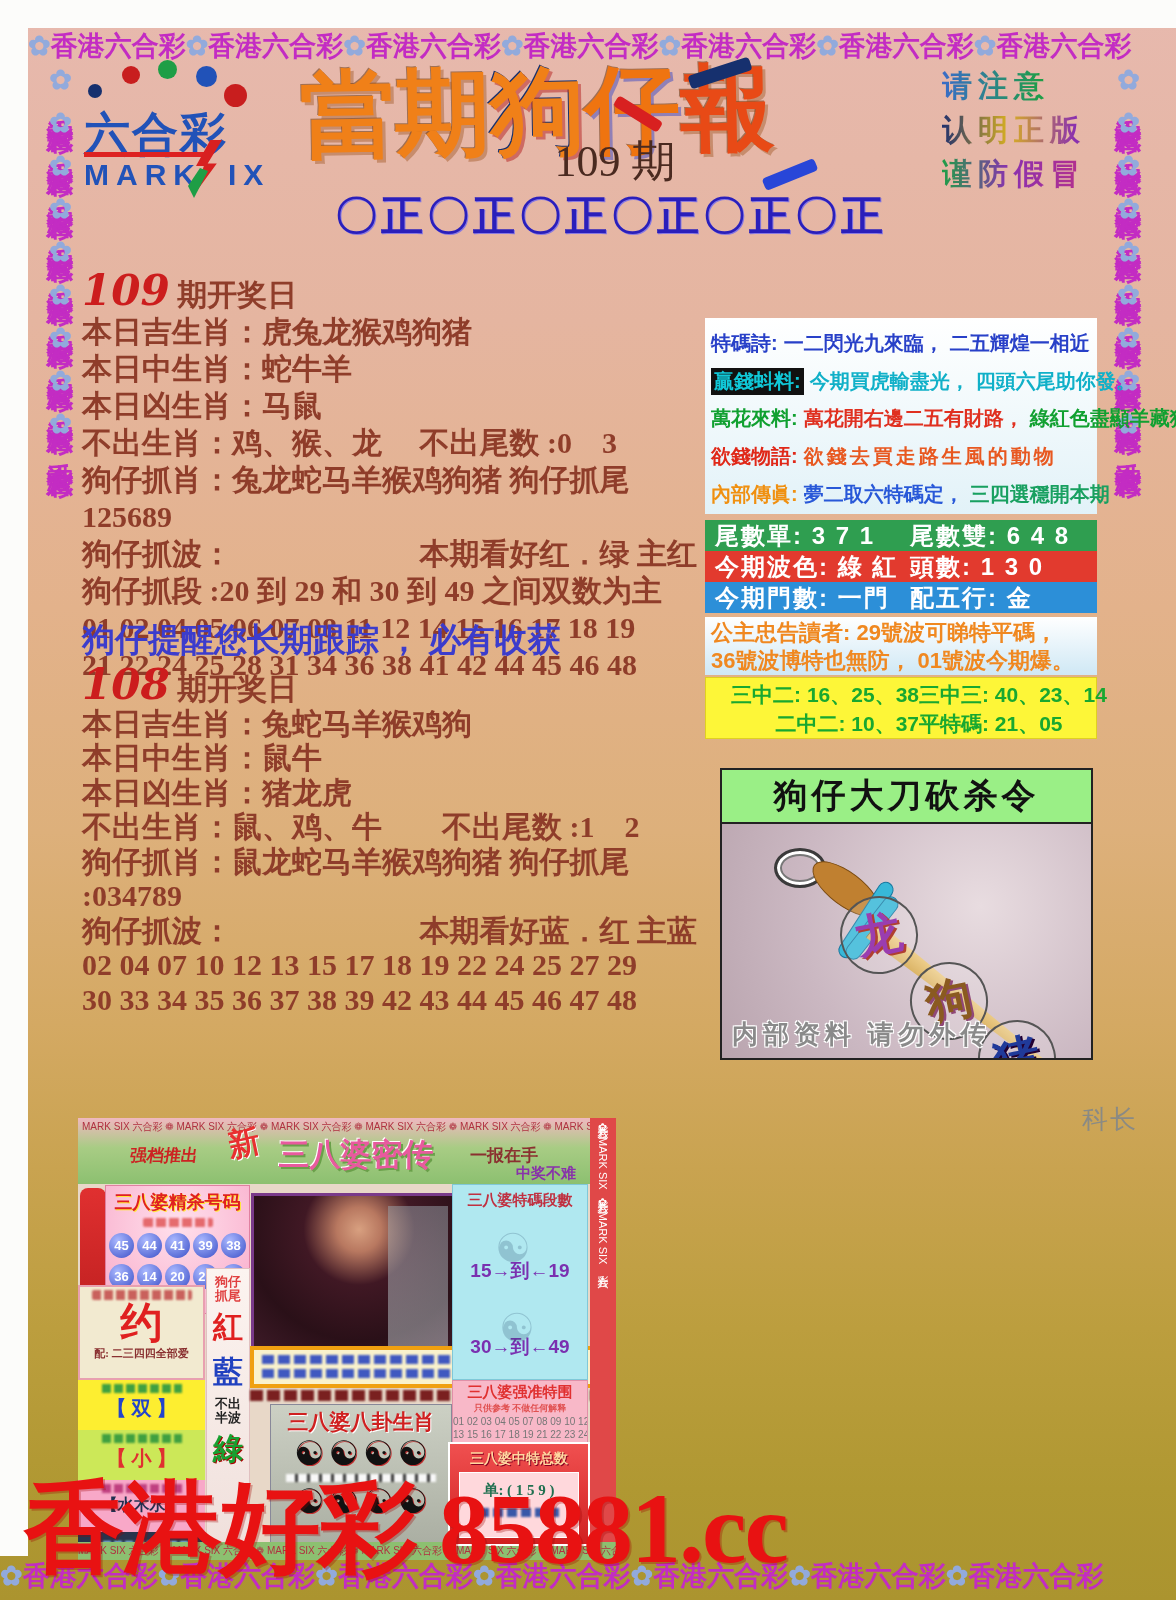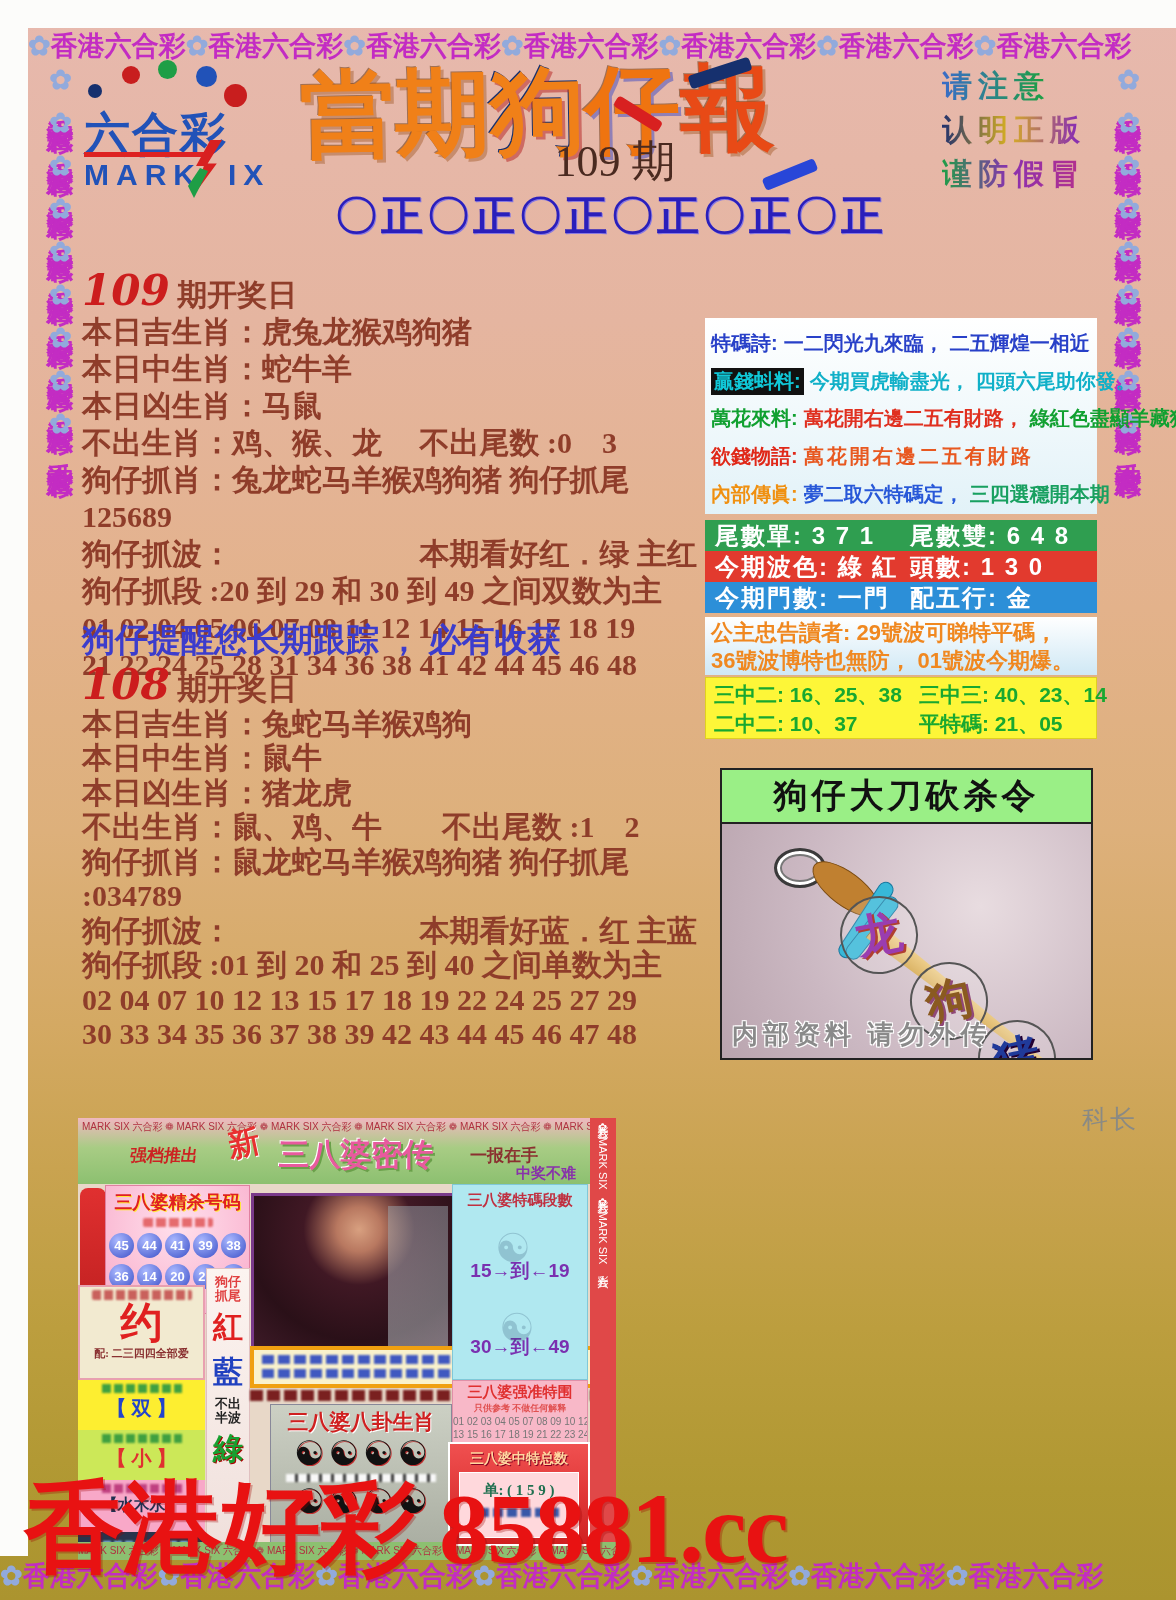--- a/index.html
+++ b/index.html
@@ -60,21 +60,21 @@
   #tiprow5 .tip-lab{color:#f09010;} #tiprow5 .ta{color:#2858d8;} #tiprow5 .tb{color:#18a060;}
   
   #stats{left:705px;top:520px;width:392px;font-family:"Liberation Sans",sans-serif;font-weight:bold;font-size:24px;color:#fff;}
   .stat-row{display:flex;height:31px;line-height:31px;padding-left:10px;letter-spacing:2px;}
   .stat-left{width:195px;flex:none;}
   #stat1{background:#2f9e50;} #stat2{background:#e23a2e;} #stat3{background:#2c8fd8;}
   
   #advice{left:705px;top:617px;width:392px;height:58px;background:linear-gradient(180deg,#ffffff,#cfe8f5);
     font-family:"Liberation Sans",sans-serif;font-weight:bold;font-size:22px;color:#f08820;line-height:28px;padding:2px 6px;box-sizing:border-box;white-space:nowrap;}
   #combo{left:705px;top:677px;width:392px;height:62px;background:#fdf638;border:1px solid #e0d020;box-sizing:border-box;
-    font-family:"Liberation Sans",sans-serif;font-weight:bold;font-size:21px;color:#18a830;line-height:29px;padding:2px 8px;white-space:nowrap;}
+    font-family:"Liberation Sans",sans-serif;font-weight:bold;font-size:21px;color:#18a830;line-height:29px;padding:2px 8px;white-space:nowrap;text-align:right;}
   .combo-row{display:flex;} .combo-a{width:205px;flex:none;}
   
   #knife{left:720px;top:768px;width:373px;height:292px;background:#fff;border:2px solid #222;box-sizing:border-box;}
   #knife-head{height:52px;background:#9aef86;border-bottom:2px solid #222;color:#111;font-weight:bold;font-size:34px;text-align:center;line-height:52px;letter-spacing:4px;}
   #knife-body{position:relative;height:234px;background:radial-gradient(circle at 70% 35%,#e8dce0,#cbb8c2 60%,#b9a4ae);overflow:hidden;}
   #ring{left:52px;top:24px;width:46px;height:34px;border:3px solid #3a3a3a;border-radius:50%;box-shadow:inset 0 0 0 3px #fff,inset 0 0 0 5px #777;}
   #handle{left:84px;top:48px;width:78px;height:32px;background:#c08030;border:1px solid #7a4a10;border-radius:50%;transform:rotate(37deg);}
   #guard1{left:136px;top:52px;width:14px;height:86px;background:#38b8d8;border:1px solid #1878a0;border-radius:8px;transform:rotate(33deg);}
   #guard2{left:112px;top:96px;width:74px;height:14px;background:#38b8d8;border:1px solid #1878a0;border-radius:8px;transform:rotate(-52deg);}
   #blade{left:150px;top:92px;width:256px;height:24px;background:linear-gradient(180deg,#f2d494,#d8b060);border:1px solid #9a7a30;
@@ -211,21 +211,20 @@
   <div class="abs" id="reminder">狗仔提醒您长期跟踪 ， 必有收获</div>
 
   <div class="abs sec" id="sec108">
     <div><span class="pnum">108</span><span> 期开奖日</span></div>
     <div>本日吉生肖：兔蛇马羊猴鸡狗</div>
     <div>本日中生肖：鼠牛</div>
     <div>本日凶生肖：猪龙虎</div>
     <div>不出生肖：鼠、鸡、牛　　不出尾数 :1　2</div>
     <div>狗仔抓肖：鼠龙蛇马羊猴鸡狗猪 狗仔抓尾 :034789</div>
     <div>狗仔抓波：　　　　　　 本期看好蓝．红 主蓝</div>
-    <div>狗仔抓段 :01 到 20 和 25 到 40 之间单数为主</div>
     <div>02 04 07 10 12 13 15 17 18 19 22 24 25 27 29</div>
     <div>30 33 34 35 36 37 38 39 42 43 44 45 46 47 48</div>
   </div>
 
   <div class="abs" id="tips-box">
     <div class="tip-row" id="tiprow1">
         <span class="tip-lab">特碼詩:</span>
         <span class="ta">一二閃光九來臨，</span>
         <span class="tb">二五輝煌一相近</span>
       </div>
@@ -234,21 +233,21 @@
         <span class="ta">今期買虎輸盡光，</span>
         <span class="tb">四頭六尾助你發。</span>
       </div>
     <div class="tip-row" id="tiprow3">
         <span class="tip-lab">萬花來料:</span>
         <span class="ta">萬花開右邊二五有財路，</span>
         <span class="tb">綠紅色盡顯羊藏狗尾</span>
       </div>
     <div class="tip-row" id="tiprow4">
         <span class="tip-lab">欲錢物語:</span>
-        <span class="ta">萬花開右邊二五有財路</span>
+        <span class="ta">欲錢去買走路生風的動物</span>
         <span class="tb"></span>
       </div>
     <div class="tip-row" id="tiprow5">
         <span class="tip-lab">內部傳眞:</span>
         <span class="ta">夢二取六特碼定，</span>
         <span class="tb">三四選穩開本期</span>
       </div>
   </div>
 
   <div class="abs" id="stats">

